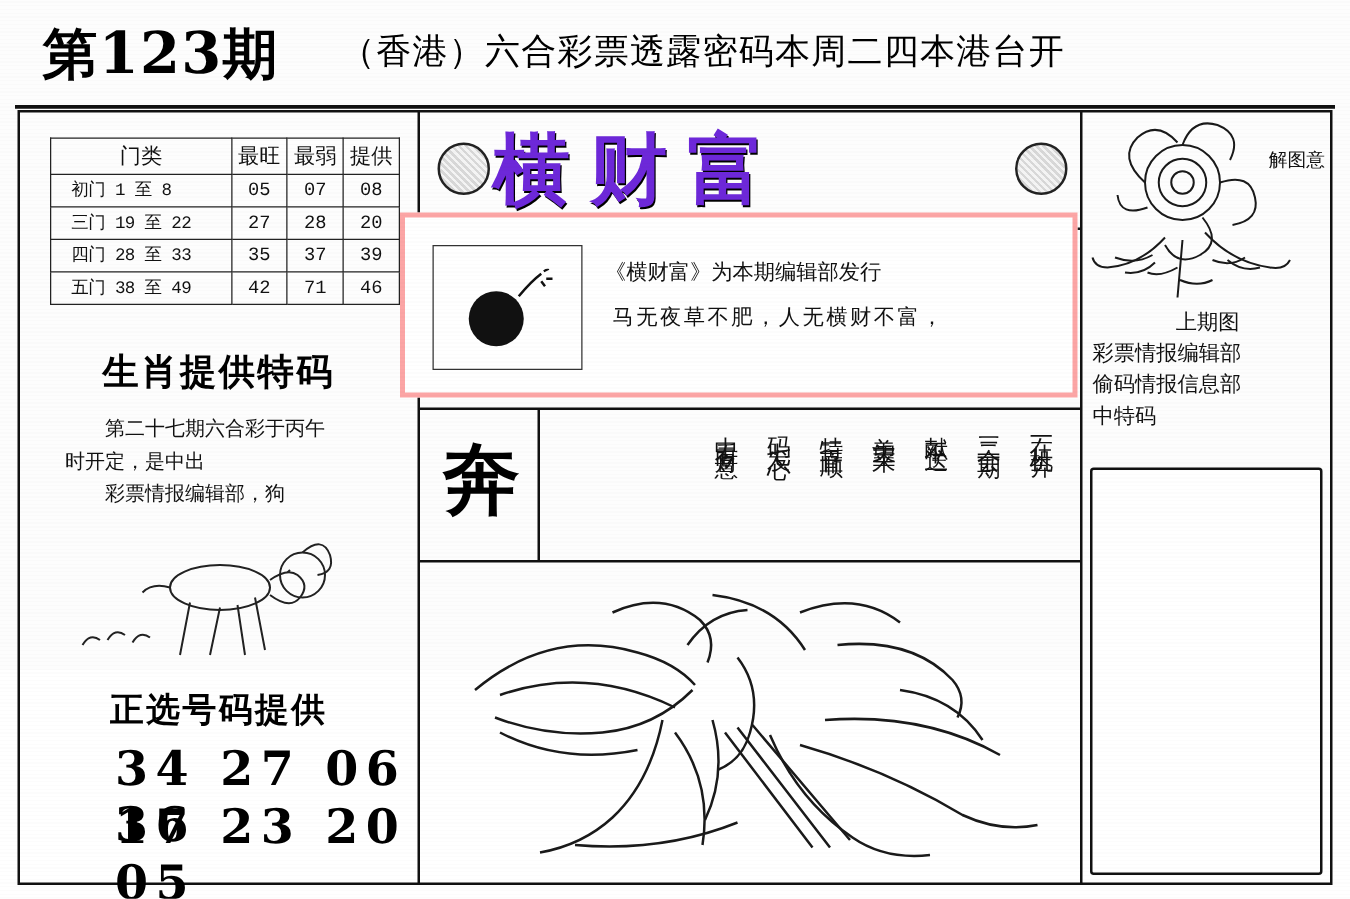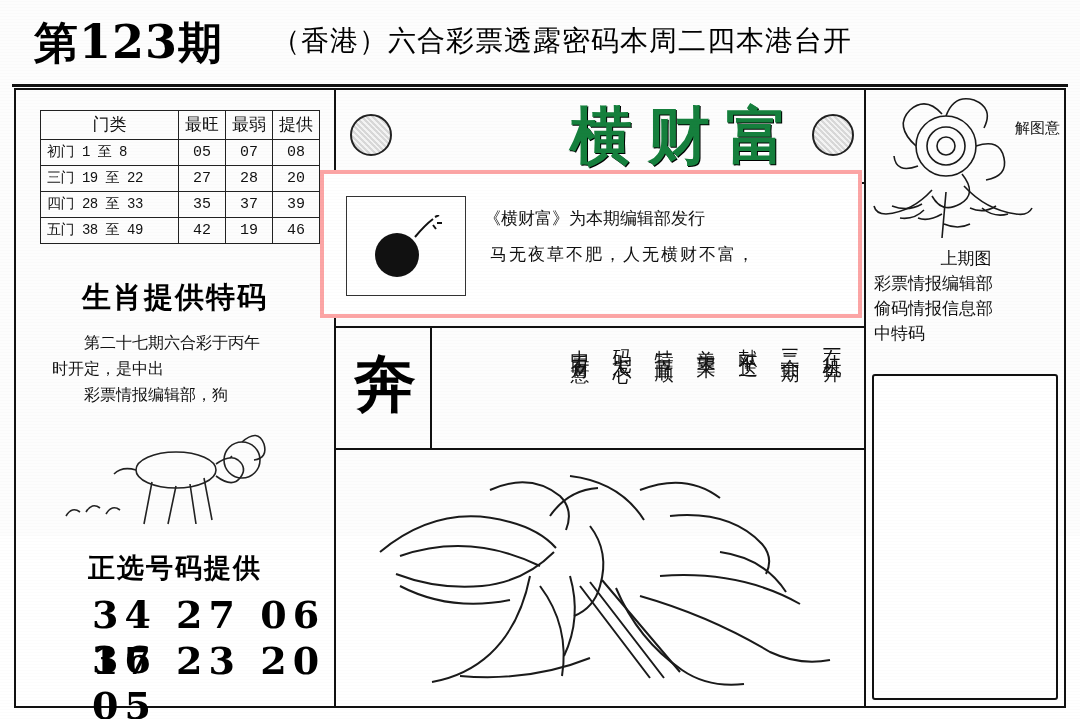--- a/index.html
+++ b/index.html
@@ -104,21 +104,21 @@
     padding: 2px 0 3px 0;
     color: #111;
     height: 20px;
   }
   .stat-table th {
     font-weight: normal;
     font-size: 17px;
   }
   .stat-table td.cat {
     text-align: left;
-    padding-left: 6px;
+    padding-left: 16px;
     font-size: 14px;
     letter-spacing: -0.5px;
   }
   .zodiac-title {
     position: absolute;
     left: 66px;
     top: 188px;
     font-family: "DejaVu Serif", serif;
     font-weight: bold;
     font-size: 29px;
@@ -181,26 +181,26 @@
     width: 528px;
     height: 94px;
     border-bottom: 2px solid #111;
     box-sizing: border-box;
   }
   .banner-title {
     position: absolute;
     left: 58px;
     top: 4px;
     width: 410px;
-    text-align: right;
+    text-align: left;
     font-family: "DejaVu Serif", serif;
     font-weight: bold;
     font-size: 62px;
     letter-spacing: 16px;
-    color: #15803d;
+    color: #6d28d9;
     text-shadow: 1px 1px 0 #000;
   }
   .seal {
     position: absolute;
     width: 38px;
     height: 38px;
     border-radius: 50%;
     border: 2px solid #222;
     background:
       repeating-linear-gradient(45deg, #d8d8d8 0 2px, #f4f4f4 2px 4px);
@@ -413,21 +413,21 @@
         </tr>
         <tr>
           <td class="cat">四门 28 至 33</td>
           <td>35</td>
           <td>37</td>
           <td>39</td>
         </tr>
         <tr>
           <td class="cat">五门 38 至 49</td>
           <td>42</td>
-          <td>19</td>
+          <td>71</td>
           <td>46</td>
         </tr>
       </tbody>
     </table>
 
     <div class="zodiac-title">生肖提供特码</div>
 
     <div class="zodiac-body">
       <div class="indent">第二十七期六合彩于丙午</div>
       <div>时开定，是中出</div>

